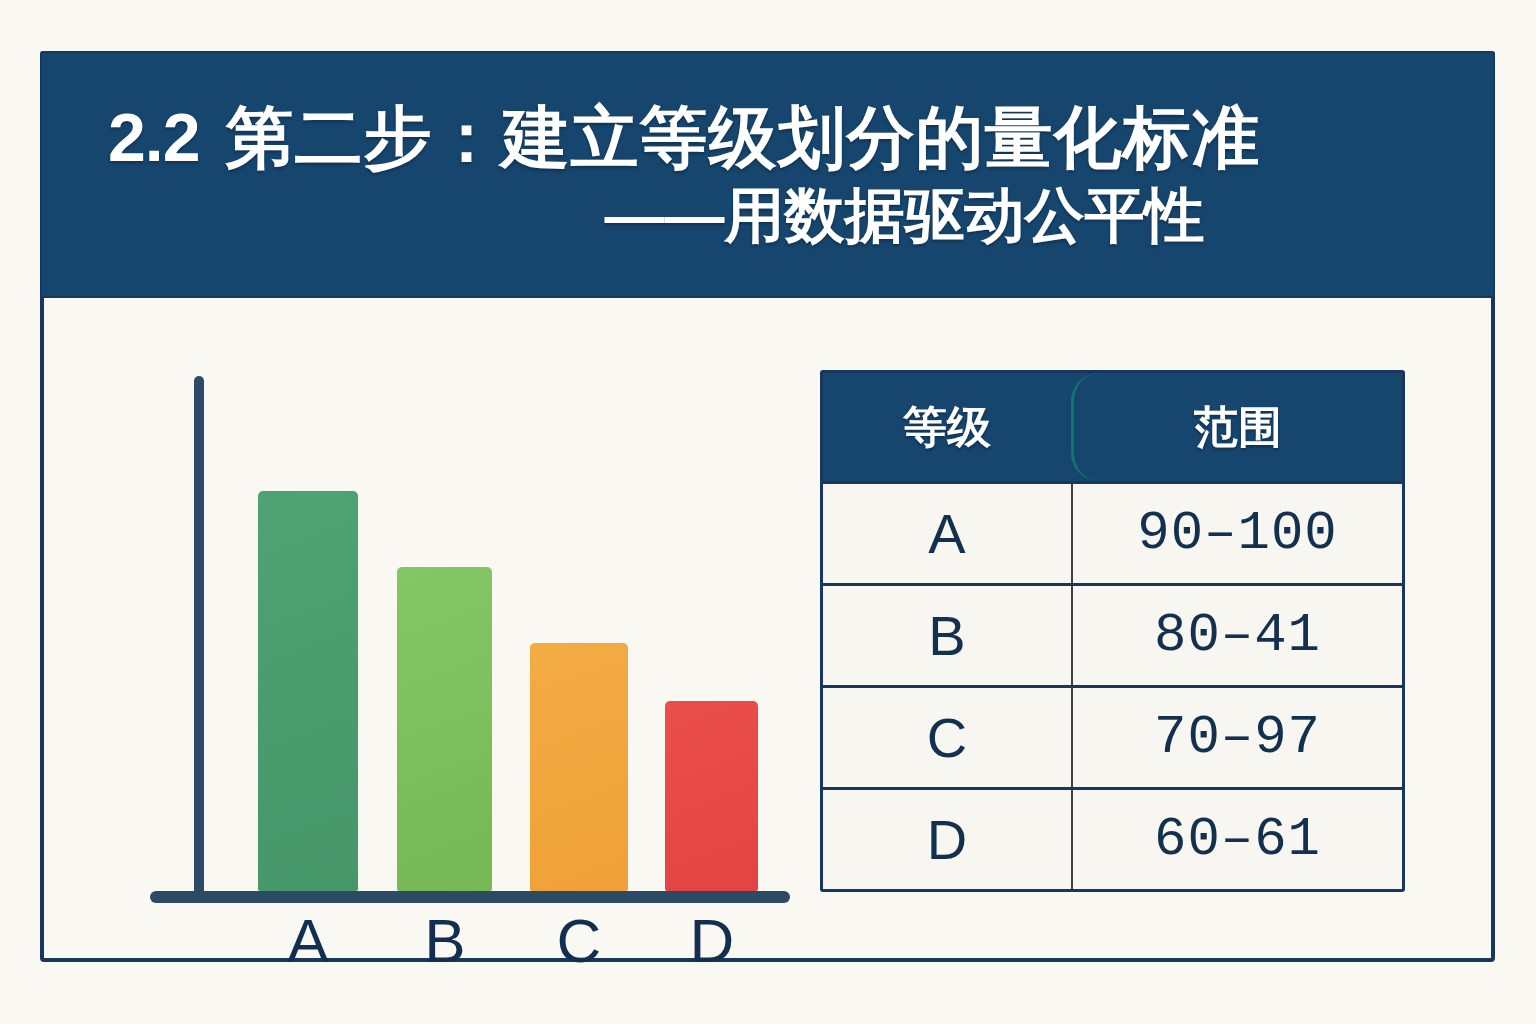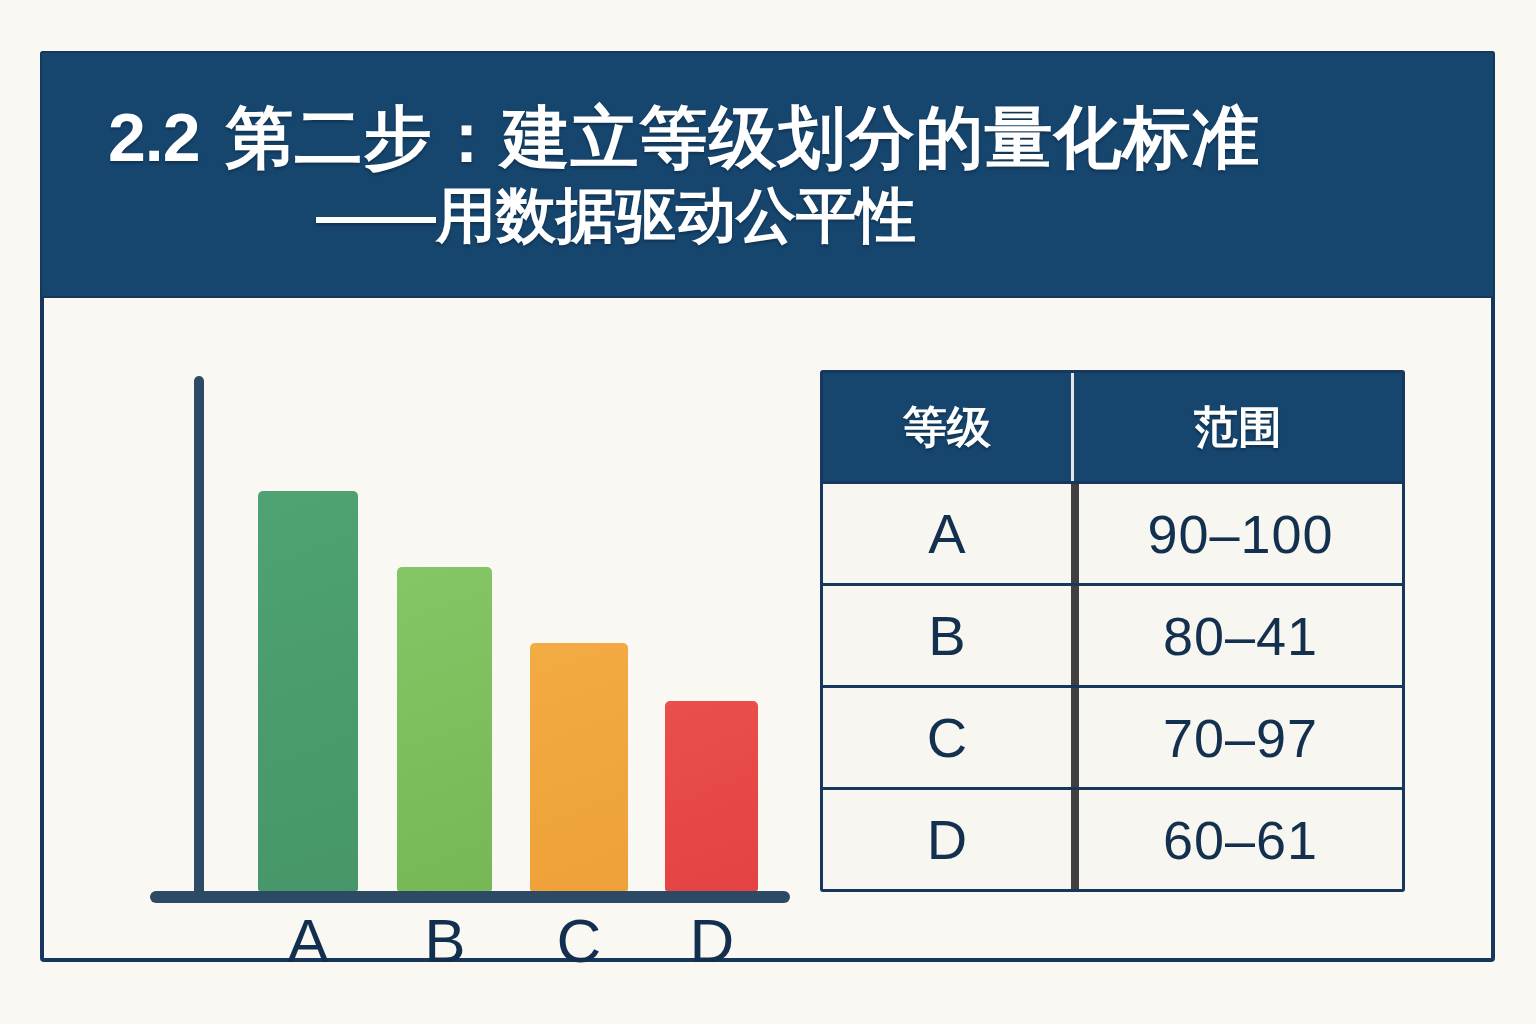--- a/index.html
+++ b/index.html
@@ -77,20 +77,21 @@
 
   .title-line-2 {
     color: #ffffff;
     font-size: 60px;
     font-weight: bold;
     line-height: 1.05;
     margin-top: 10px;
     padding-left: 208px;
     white-space: nowrap;
     text-shadow: 0 2px 3px rgba(0,0,0,0.28);
+    text-align: center;
   }
 
   
   .content {
     position: absolute;
     left: 40px;
     top: 298px;
     width: 1455px;
     height: 664px;
   }
@@ -178,21 +179,22 @@
     align-items: center;
     justify-content: center;
     color: #ffffff;
     font-size: 44px;
     font-weight: bold;
     text-shadow: 0 2px 3px rgba(0,0,0,0.3);
   }
   .th-grade { width: 248px; }
   .th-range {
     flex: 1;
-    border-left: 3px solid #e5e5e5;
+    border-left: 3px solid #0f766e;
+    border-radius: 28px;
   }
 
   .tbl-row {
     display: flex;
     flex: 1 1 0;
     border-top: 3px solid #17375e;
   }
   .tbl-row:first-of-type { border-top: none; }
   .td {
     display: flex;
@@ -201,24 +203,25 @@
     color: #13304f;
     background: #f7f6f1;
   }
   .td-grade {
     width: 248px;
     font-size: 56px;
     font-weight: normal;
   }
   .td-range {
     flex: 1;
-    border-left: 8px solid #404040;
+    border-left: 2px solid #404040;
     font-size: 54px;
     font-weight: normal;
     letter-spacing: 1px;
+    font-family: Liberation Mono, monospace;
   }
 </style>
 </head>
 <body>
 
 <div class="slide">
 
   <div class="card-frame"></div>
 
   <div class="header-band">

